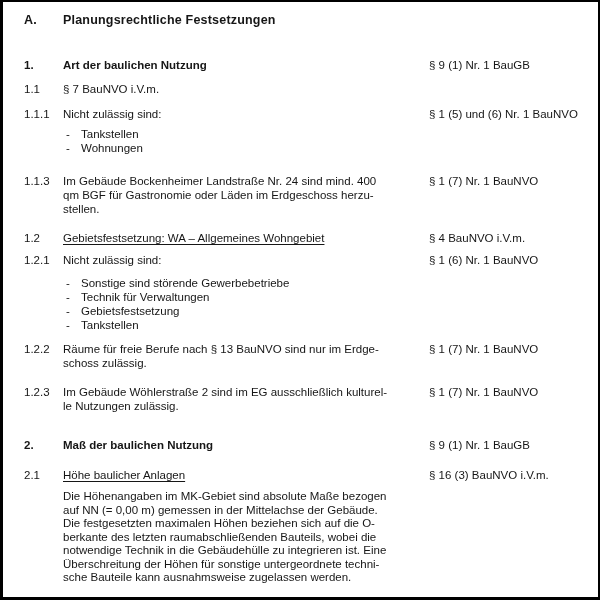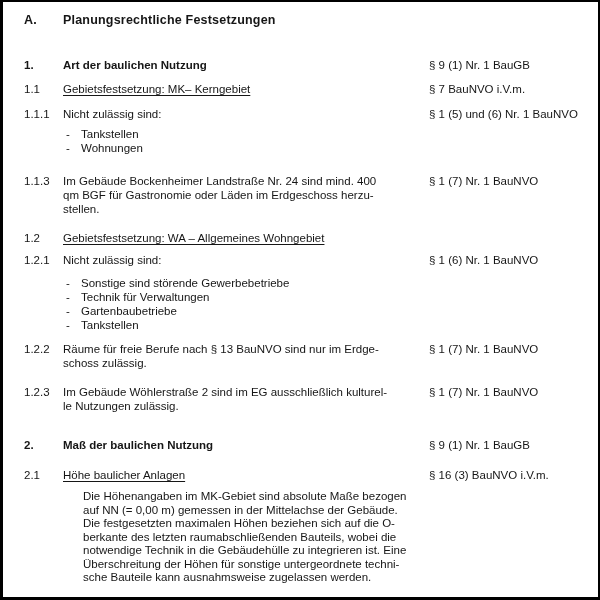--- a/index.html
+++ b/index.html
@@ -49,42 +49,41 @@
   .mt-r3      { margin-top: 11px; }
   .mt-r4      { margin-top: 6px;  }
   .mt-r5      { margin-top: 19px; }
   .mt-r6      { margin-top: 15px; }
   .mt-r7      { margin-top: 8px;  }
   .mt-r8      { margin-top: 9px;  }
   .mt-r9      { margin-top: 10px; }
   .mt-r10     { margin-top: 15px; }
   .mt-r11     { margin-top: 25px; }
   .mt-r12     { margin-top: 16px; }
-  .mt-r13     { margin-top: 8px; gap: 20px;  }
+  .mt-r13     { margin-top: 8px;  }
 </style>
 </head>
 <body>
 
 <div class="page">
 
   <div class="r h1">
     <span class="num">A.</span>
     <span class="txt">Planungsrechtliche Festsetzungen</span>
     <span class="ref"></span>
   </div>
 
   <div class="r bold mt-sec1">
     <span class="num">1.</span>
     <span class="txt">Art der baulichen Nutzung</span>
     <span class="ref">§ 9 (1) Nr. 1 BauGB</span>
   </div>
 
   <div class="r usub mt-r2">
     <span class="num">1.1</span>
-    <span class="txt">Gebietsfestsetzung: MK– Kerngebiet</span>
     <span class="ref">§ 7 BauNVO i.V.m.</span>
   </div>
 
   <div class="r mt-r3">
     <span class="num">1.1.1</span>
     <span class="txt">Nicht zulässig sind:</span>
     <span class="ref">§ 1 (5) und (6) Nr. 1 BauNVO</span>
   </div>
 
   <div class="bullets mt-r4">
@@ -105,20 +104,21 @@
     <span class="num">1.1.3</span>
     <span class="txt">Im Gebäude Bockenheimer Landstraße Nr. 24 sind mind. 400
 qm BGF für Gastronomie oder Läden im Erdgeschoss herzu-
 stellen.</span>
     <span class="ref">§ 1 (7) Nr. 1 BauNVO</span>
   </div>
 
   <div class="r usub mt-r6">
     <span class="num">1.2</span>
     <span class="txt">Gebietsfestsetzung: WA – Allgemeines Wohngebiet</span>
+    <span class="ref">§ 4 BauNVO i.V.m.</span>
   </div>
 
   <div class="r mt-r7">
     <span class="num">1.2.1</span>
     <span class="txt">Nicht zulässig sind:</span>
     <span class="ref">§ 1 (6) Nr. 1 BauNVO</span>
   </div>
 
   <div class="bullets mt-r8">
     <span></span>
@@ -126,21 +126,21 @@
       <div class="bullet">
         <span>-</span>
         <span>Sonstige sind störende Gewerbebetriebe</span>
       </div>
       <div class="bullet">
         <span>-</span>
         <span>Technik für Verwaltungen</span>
       </div>
       <div class="bullet">
         <span>-</span>
-        <span>Gartenbaubetriebe</span>
+        <span>Gebietsfestsetzung</span>
       </div>
       <div class="bullet">
         <span>-</span>
         <span>Tankstellen</span>
       </div>
     </div>
   </div>
 
   <div class="r mt-r9">
     <span class="num">1.2.2</span>

